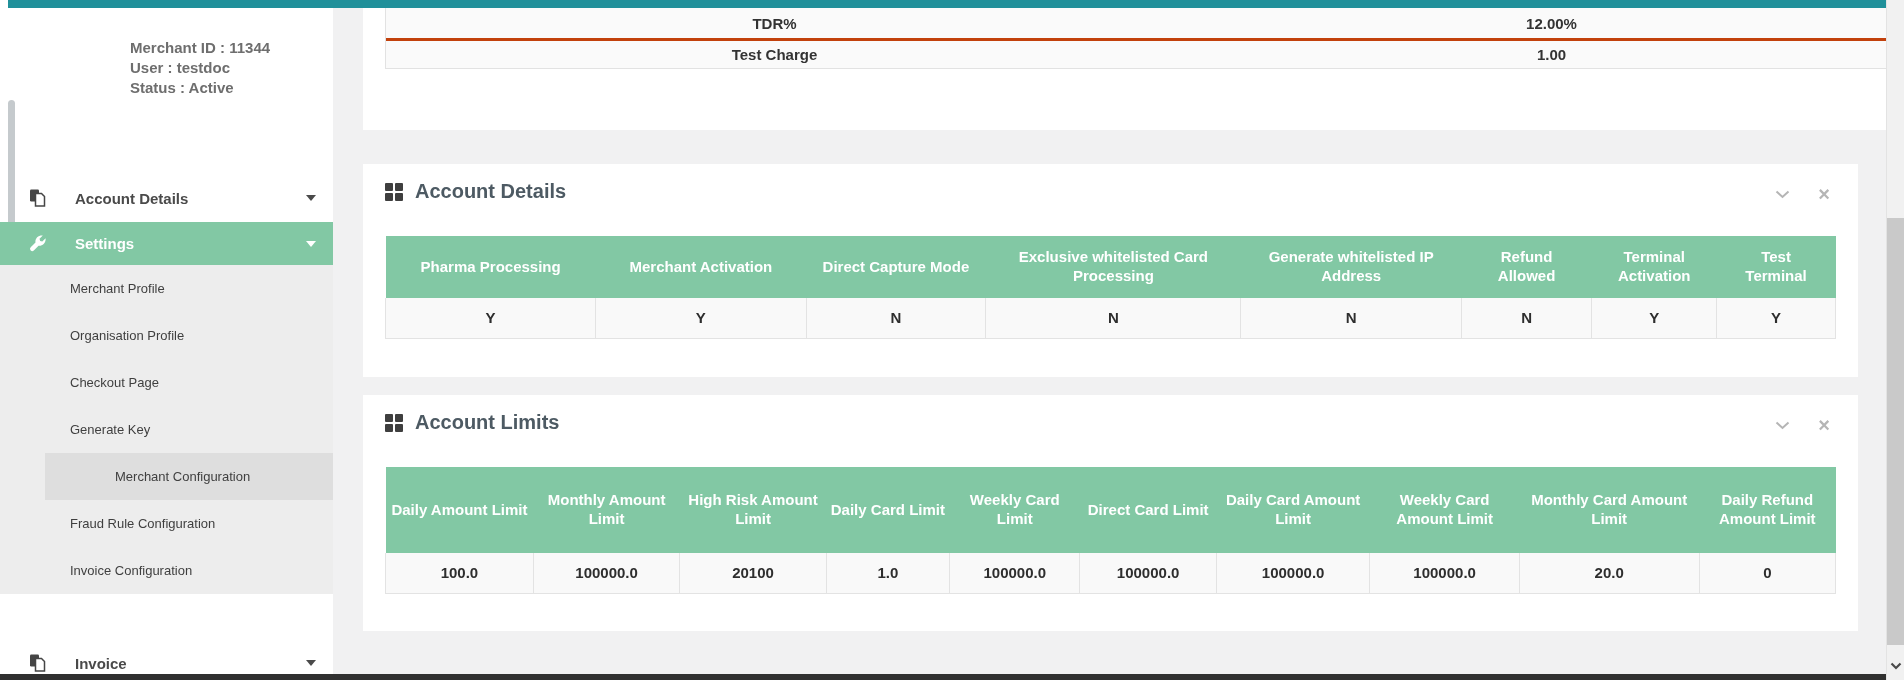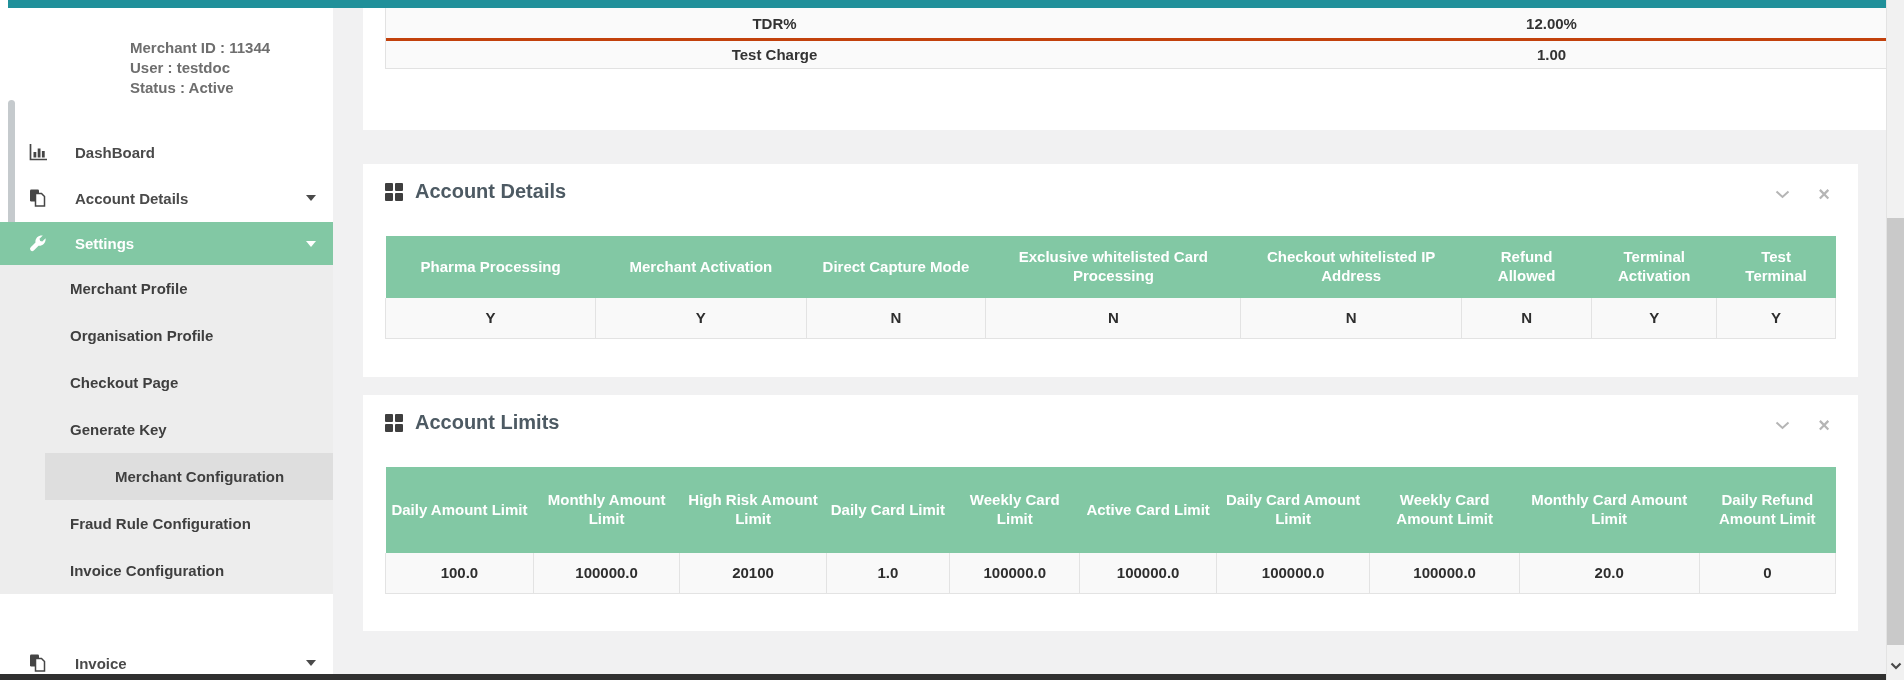--- a/index.html
+++ b/index.html
@@ -14,22 +14,22 @@
   .side-scroll { position:absolute; left:8px; top:92px; width:7px; height:358px; background:#c5cacd; border-radius:4px; }
   .mi { position:absolute; left:0; width:333px; height:46px; display:flex; align-items:center; cursor:pointer; }
   .mi .ico { width:20px; height:18px; margin-left:29px; flex:0 0 20px; display:flex; align-items:center; }
   .mi .lbl { margin-left:26px; font-size:15px; font-weight:600; color:#4a4a4a; }
   .caret { position:absolute; right:17px; top:50%; margin-top:-3px; width:0; height:0;
     border-left:5px solid transparent; border-right:5px solid transparent; border-top:6px solid #4a4a4a; }
   .mi-dashboard { top:121px; } .mi-account { top:167px; }
   .mi-settings { top:214px; height:43px; background:#82c8a4; }
   .mi-settings .lbl { color:#fff; } .mi-settings .caret { border-top-color:#fff; }
   .submenu { position:absolute; top:257px; left:0; width:333px; height:329px; background:#ededed; }
-  .smi { height:47px; display:flex; align-items:center; padding-left:70px; font-size:15px;
-    font-weight:700; color:#3f3f3f; cursor:pointer; }
+  .smi { height:47px; display:flex; align-items:center; padding-left:70px; font-size:13px;
+    font-weight:400; color:#3f3f3f; cursor:pointer; }
   .smi.selected { background:#dedede;margin-left:45px; }
   .mi-transaction { top:586px; } .mi-invoice { top:632px; }
 
   
   .main { position:absolute; left:333px; top:8px; width:1553px; height:666px; background:#f1f1f2; }
   .top-section { position:absolute; left:30px; top:0; width:1600px; height:122px; background:#fff; }
   .kv-table { position:absolute; left:22px; right:22px; top:0; border:1px solid #e2e2e2; border-top:none; }
   .kv-row { display:flex; height:30px; background:#fafafa; border-top:3px solid #c2410c; }
   .kv-row:first-child { border-top:none; }
   .kv-cell { width:50%; display:flex; align-items:center; justify-content:center;
@@ -75,31 +75,20 @@
 <div class="topbar"></div>
 
 <aside class="sidebar">
   <div class="merchant-info">
     <div>Merchant ID : 11344</div>
     <div>User : testdoc</div>
     <div>Status : Active</div>
   </div>
   <div class="side-scroll"></div>
 
-  <div class="mi mi-dashboard">
-    <span class="ico">
-      <svg width="19" height="17" viewBox="0 0 19 17">
-          <path d="M1.5 0v15.5H18" stroke="#454545" stroke-width="1.7" fill="none"></path>
-          <rect x="4.5" y="8" width="2.8" height="5.5" fill="#454545"></rect>
-          <rect x="8.7" y="4.5" width="2.8" height="9" fill="#454545"></rect>
-          <rect x="12.9" y="7" width="2.8" height="6.5" fill="#454545"></rect>
-        </svg>
-    </span>
-    <span class="lbl">DashBoard</span>
-  </div>
 
   <div class="mi mi-account">
     <span class="ico">
       <svg width="18" height="18" viewBox="0 0 18 18">
           <rect x="1" y="0.5" width="9" height="12" rx="1.2" fill="#454545"></rect>
           <path d="M6.5 4.5h6l3 3v9.5h-9z" fill="#fff" stroke="#454545" stroke-width="1.5"></path>
         </svg>
     </span>
     <span class="lbl">Account Details</span>
     <span class="caret"></span>
@@ -173,21 +162,21 @@
         <span class="close-ico">×</span>
       </div>
     </div>
     <table id="details-table">
       <thead>
           <tr>
         <th>Pharma Processing</th>
         <th>Merchant Activation</th>
         <th>Direct Capture Mode</th>
         <th>Exclusive whitelisted Card Processing</th>
-        <th>Checkout whitelisted IP Address</th>
+        <th>Generate whitelisted IP Address</th>
         <th>Refund Allowed</th>
         <th>Terminal Activation</th>
         <th>Test Terminal</th>
       </tr>
         </thead>
       <tbody>
           <tr>
         <td>Y</td>
         <td>Y</td>
         <td>N</td>
@@ -222,21 +211,21 @@
       </div>
     </div>
     <table id="limits-table">
       <thead>
           <tr>
         <th>Daily Amount Limit</th>
         <th>Monthly Amount Limit</th>
         <th>High Risk Amount Limit</th>
         <th>Daily Card Limit</th>
         <th>Weekly Card Limit</th>
-        <th>Active Card Limit</th>
+        <th>Direct Card Limit</th>
         <th>Daily Card Amount Limit</th>
         <th>Weekly Card Amount Limit</th>
         <th>Monthly Card Amount Limit</th>
         <th>Daily Refund Amount Limit</th>
       </tr>
         </thead>
       <tbody>
           <tr>
         <td>100.0</td>
         <td>100000.0</td>

